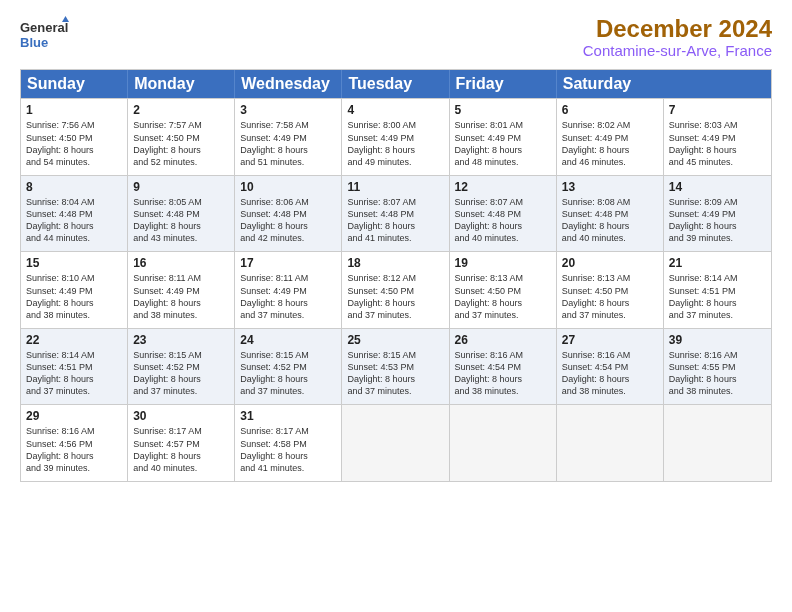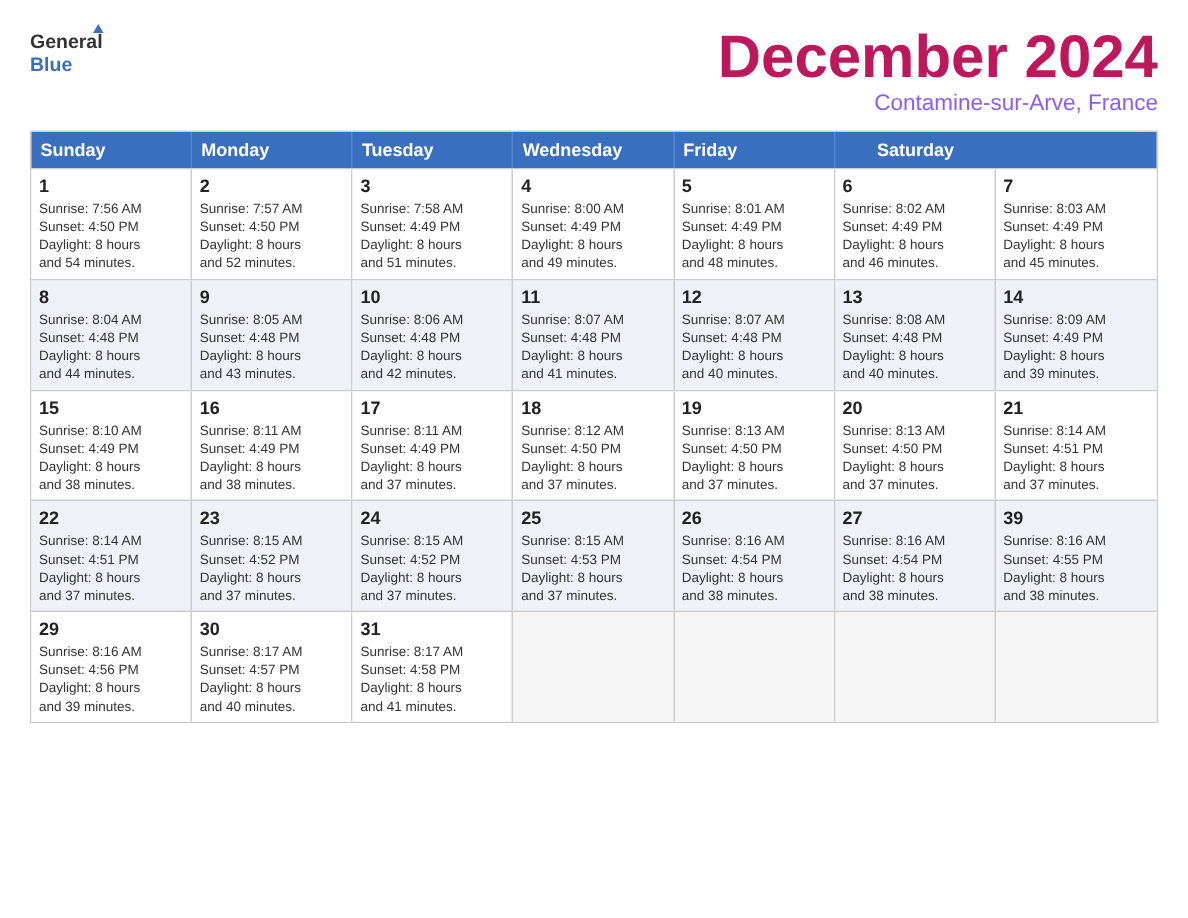--- a/index.html
+++ b/index.html
@@ -25,48 +25,48 @@
     }
     .logo {
       display: flex;
       align-items: center;
       gap: 4px;
     }
     .title-block {
       text-align: right;
     }
     .main-title {
-      font-size: 40px;
+      font-size: 24px;
       font-weight: bold;
-      color: #be185d;
+      color: #a16207;
       line-height: 1.1;
     }
     .subtitle {
       font-size: 15px;
       color: #8b5cf6;
     }
     .calendar {
       flex: 1;
       display: flex;
       flex-direction: column;
       border: 1px solid #ccc;
     }
     .cal-header-row {
       display: grid;
       grid-template-columns: repeat(7, 1fr);
       background: #3a6fbf;
     }
     .cal-header-cell {
       color: white;
       font-weight: bold;
-      font-size: 12px;
+      font-size: 16px;
       padding: 5px 6px;
       border-right: 1px solid #5585cc;
     }
-    .cal-header-cell:last-child { border-right: none; text-align: center; }
+    .cal-header-cell:last-child { border-right: none; }
     .cal-body {
       flex: 1;
       display: flex;
       flex-direction: column;
     }
     .cal-week {
       display: grid;
       grid-template-columns: repeat(7, 1fr);
       flex: 1;
       border-top: 1px solid #ccc;
@@ -111,22 +111,22 @@
       <div class="main-title">December 2024</div>
       <div class="subtitle">Contamine-sur-Arve, France</div>
     </div>
   </div>
 
   <div class="calendar">
     <div class="cal-header-row">
 
     <div class="cal-header-cell">Sunday</div>
         <div class="cal-header-cell">Monday</div>
+        <div class="cal-header-cell">Wednesday</div>
         <div class="cal-header-cell">Tuesday</div>
-        <div class="cal-header-cell">Wednesday</div>
         <div class="cal-header-cell">Friday</div>
         <div class="cal-header-cell">Saturday</div>
       </div>
     <div class="cal-body">
 
     <div class="cal-week">
           <div class="cal-cell">
             <span class="day-num">1</span>
             <div class="cell-text">Sunrise: 7:56 AM<br>Sunset: 4:50 PM<br>Daylight: 8 hours<br>and 54 minutes.</div>
           </div>

